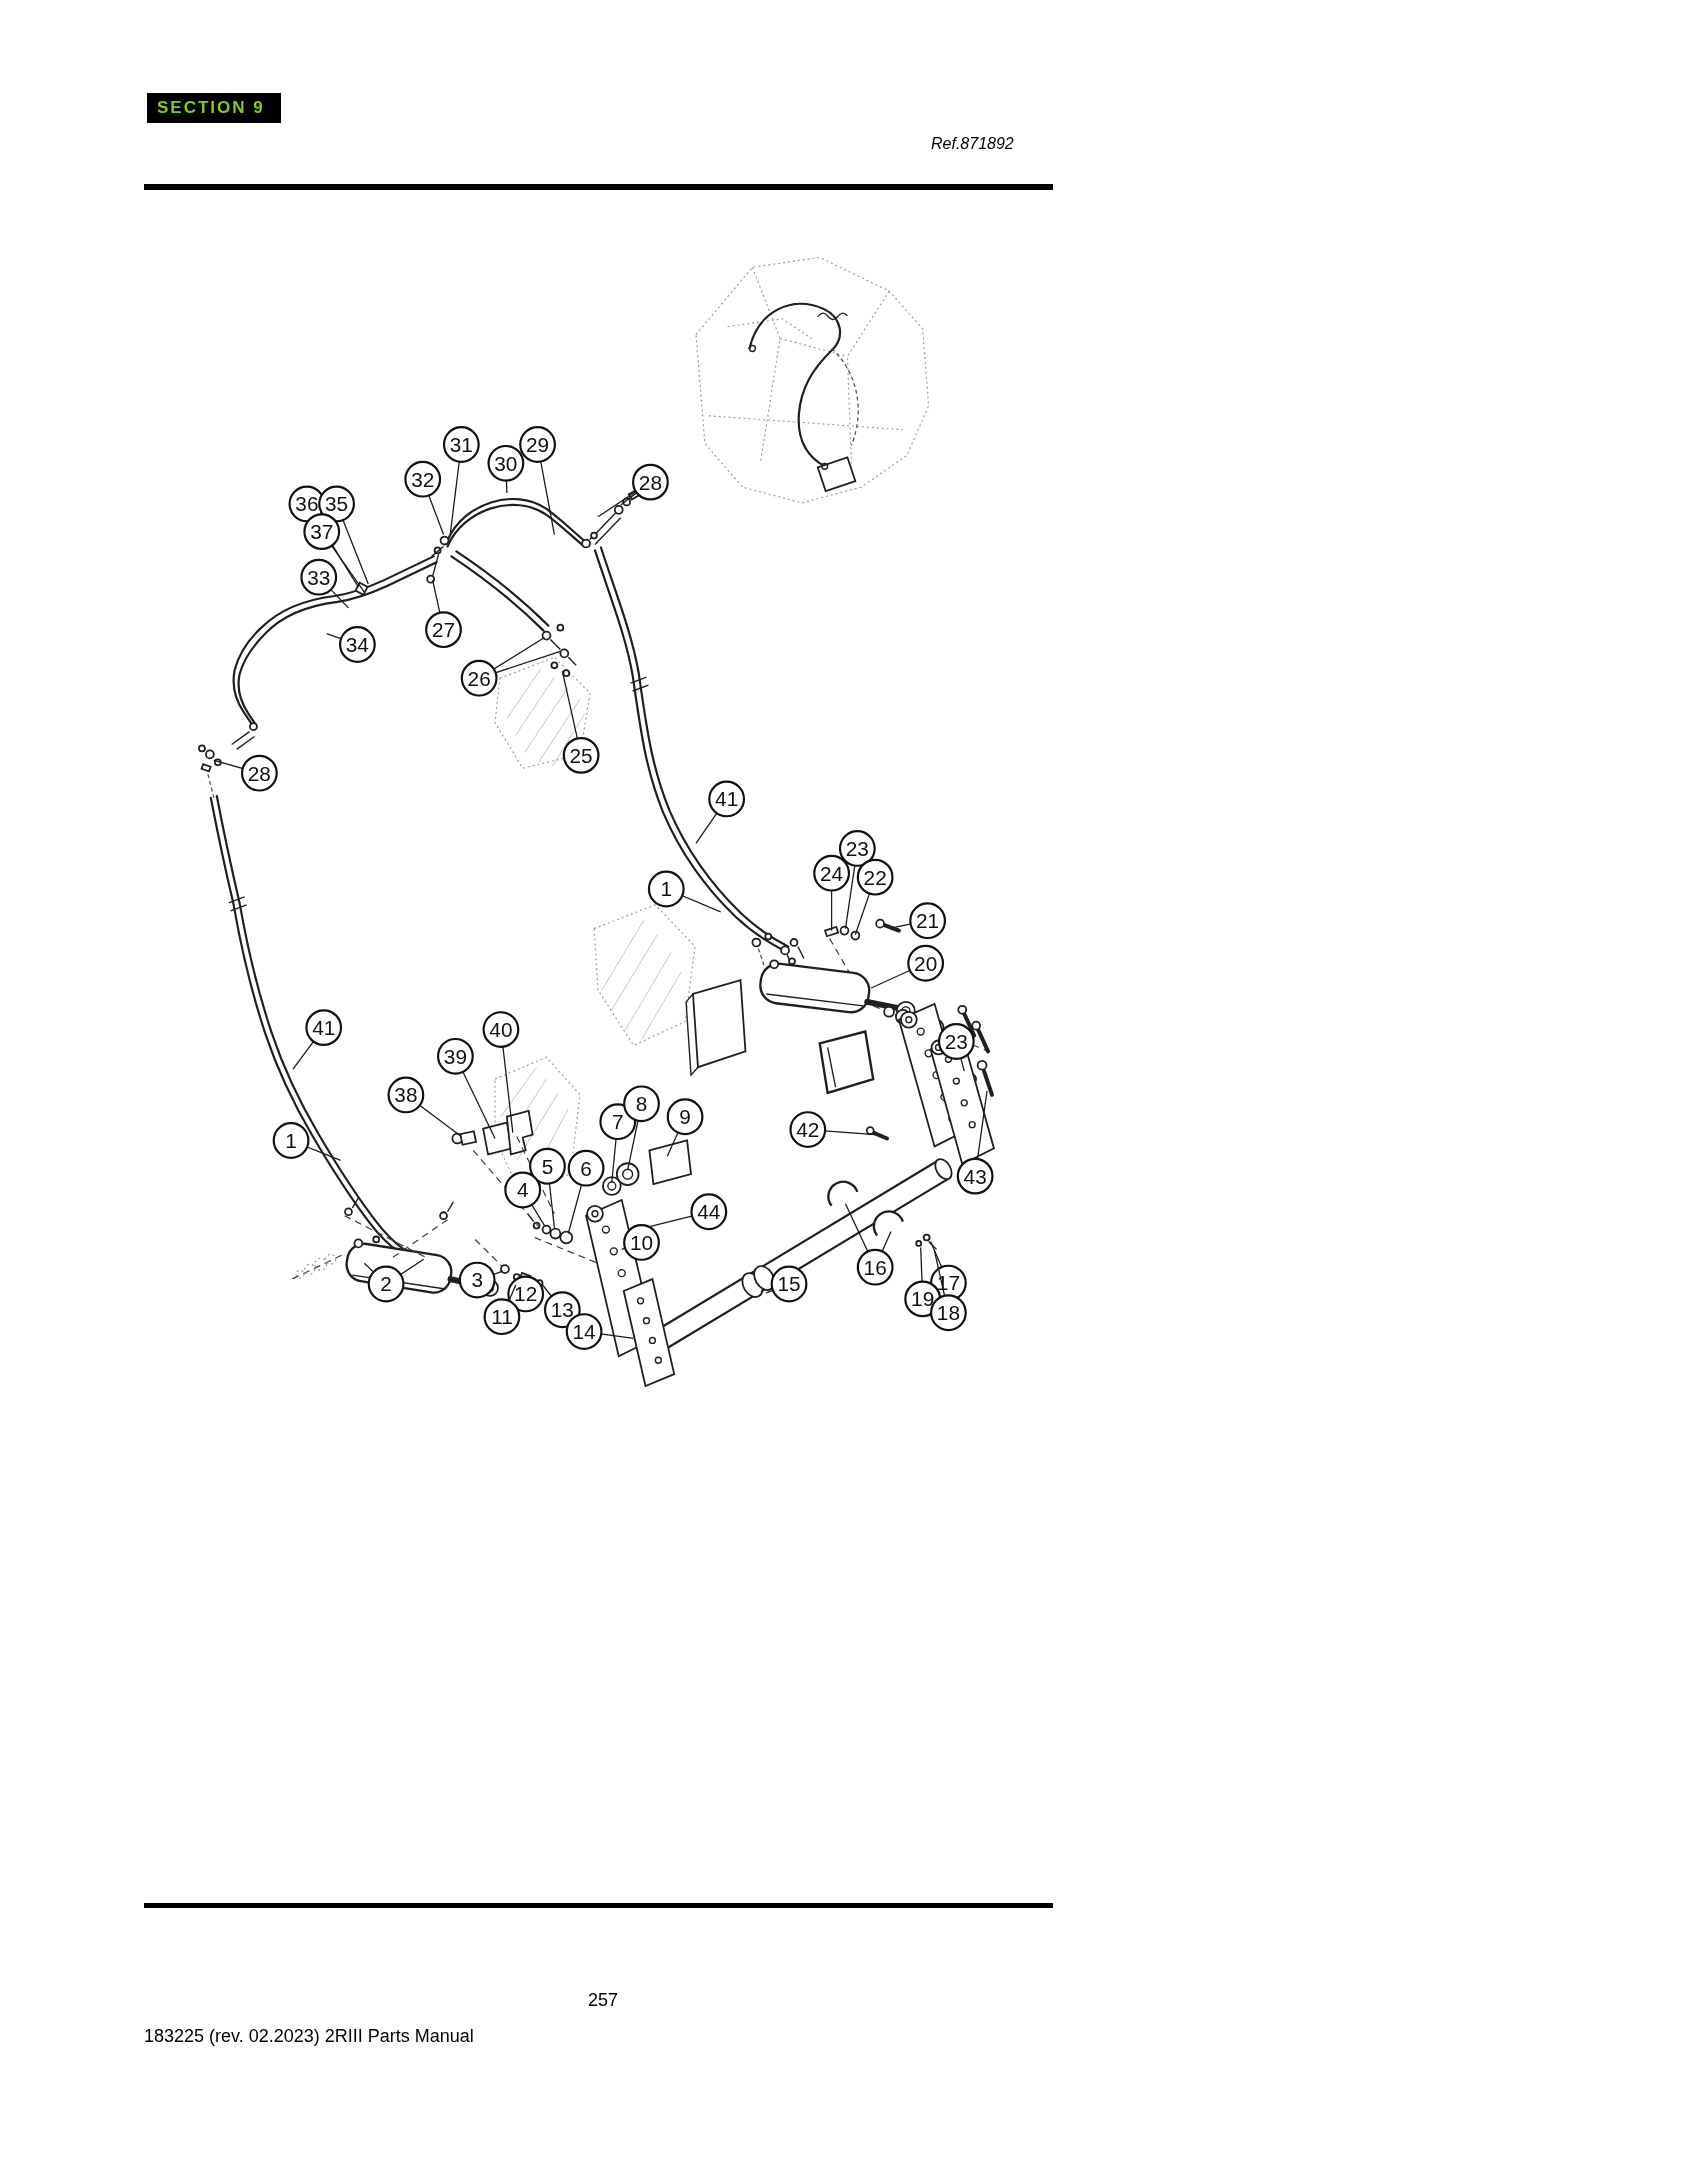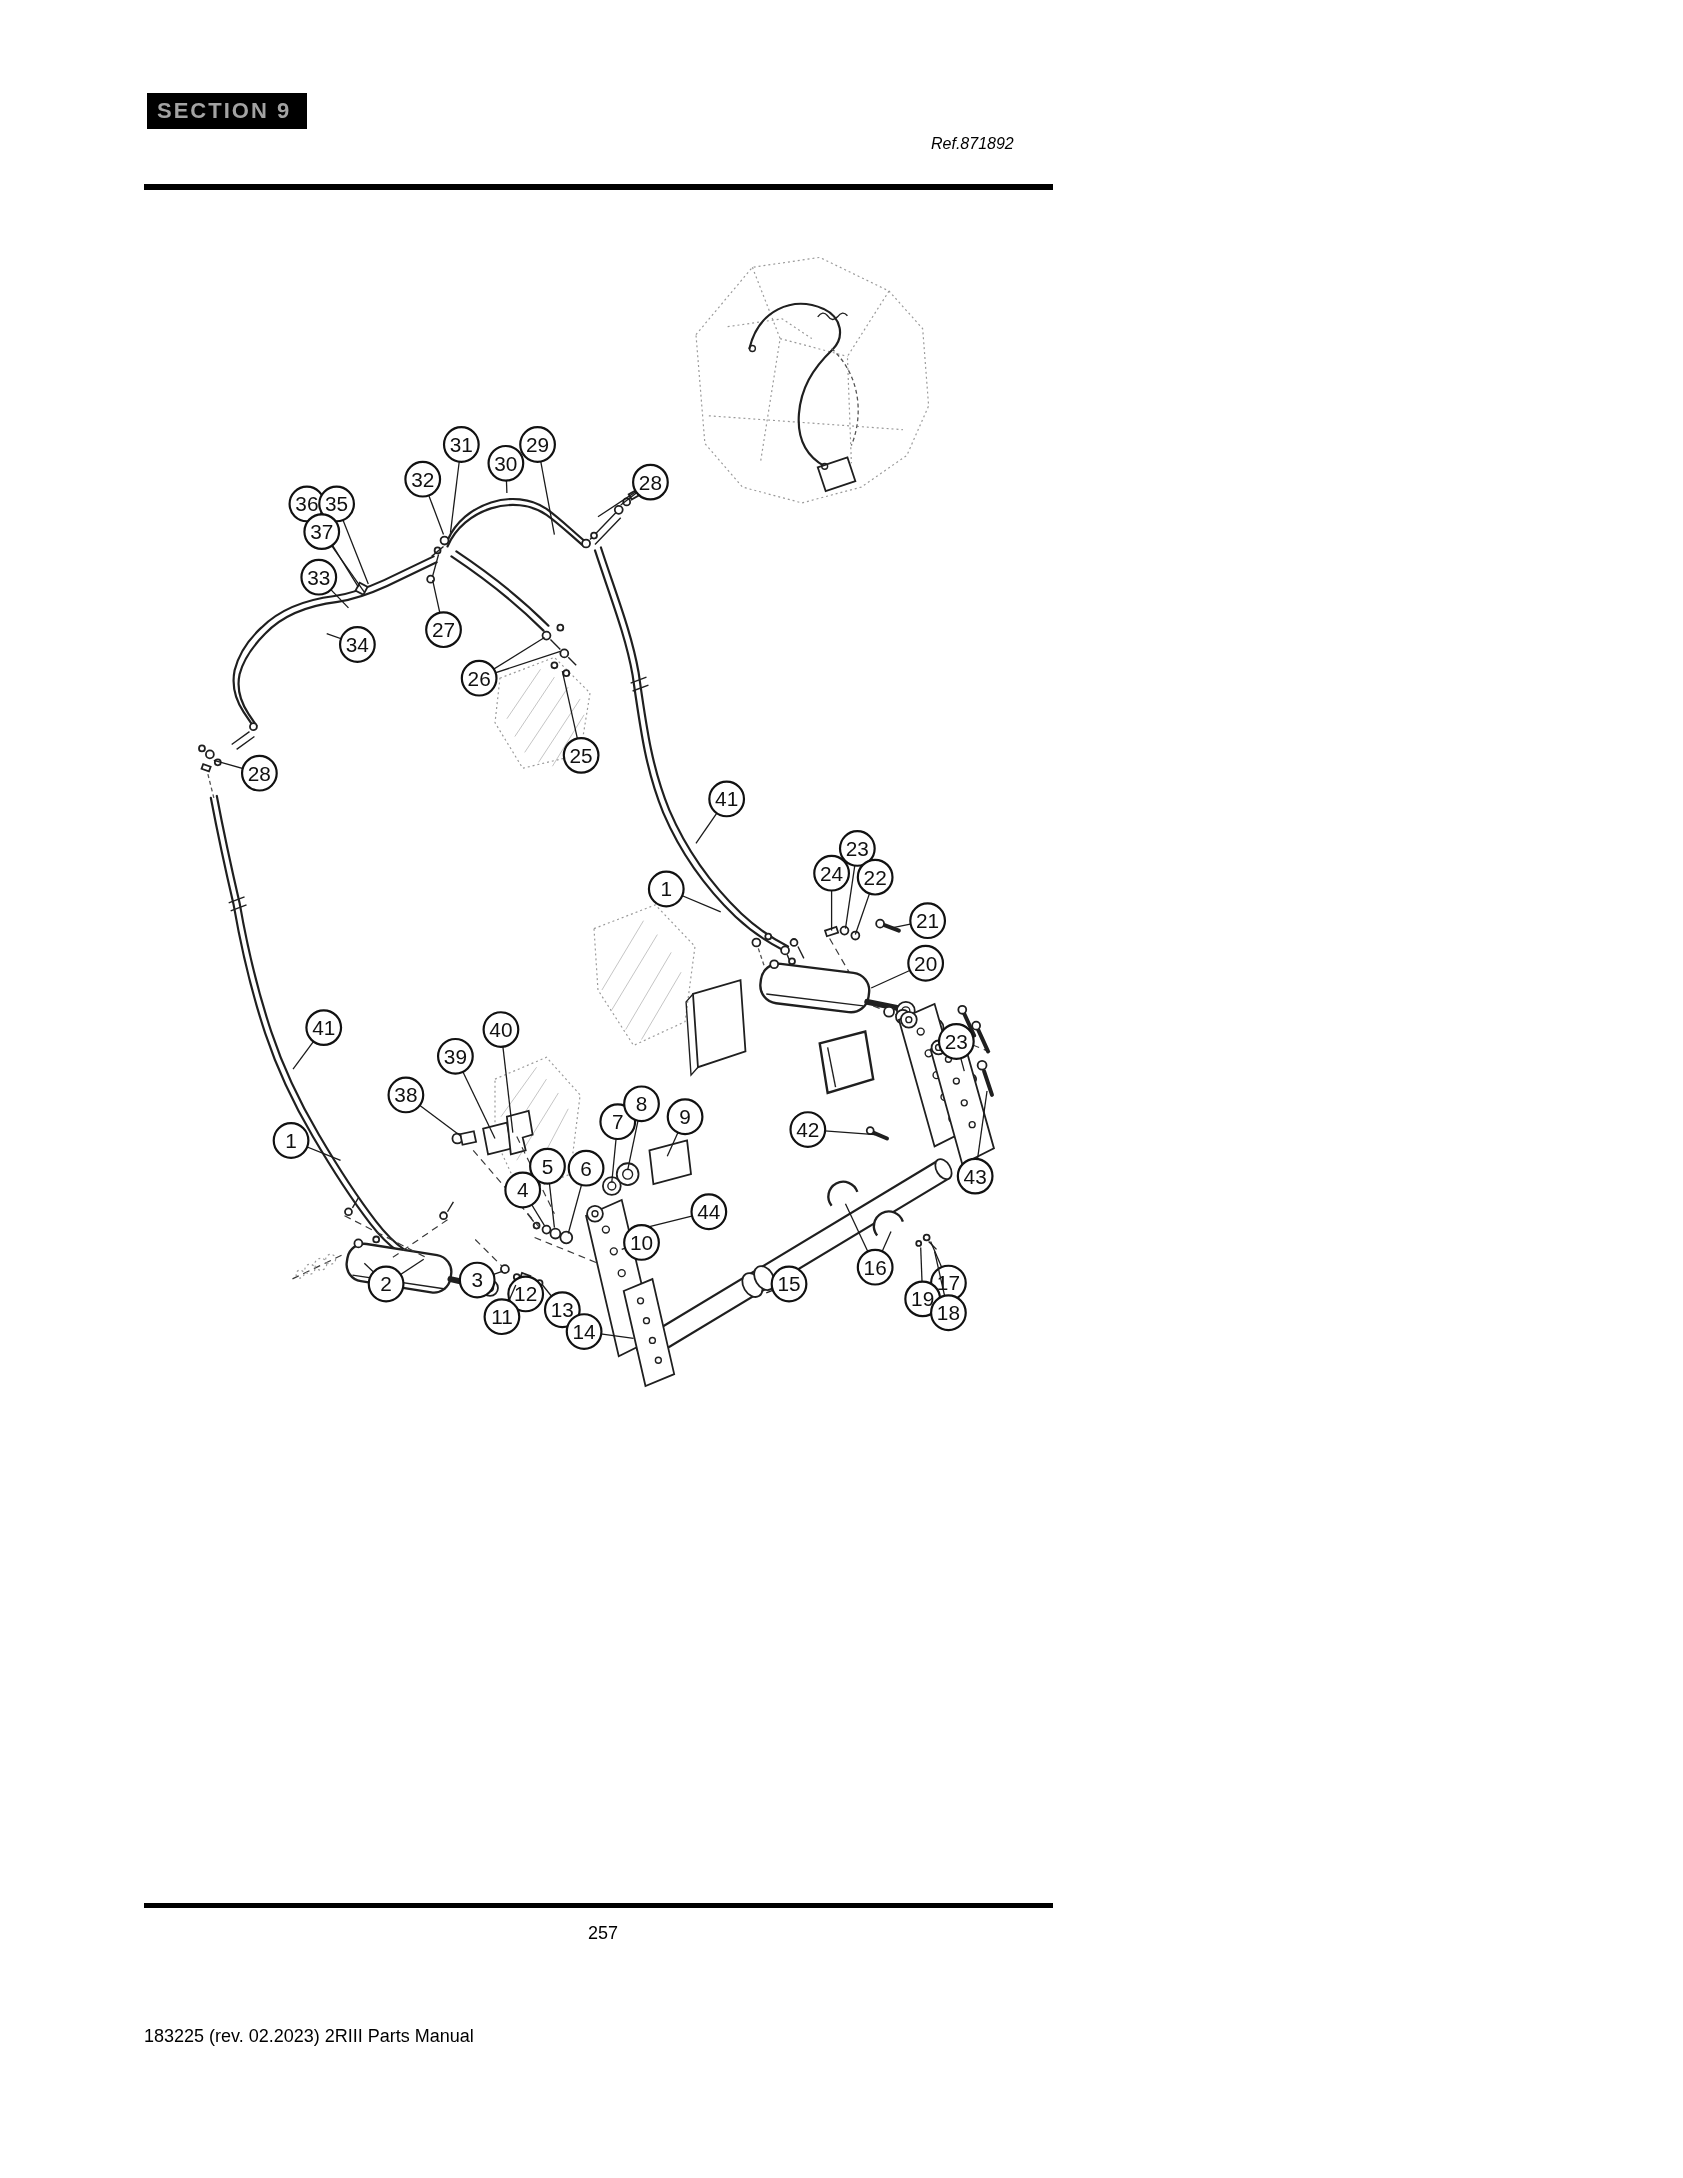--- a/index.html
+++ b/index.html
@@ -1,31 +1,31 @@
 <!DOCTYPE html>
 <html><head>
 <meta charset="utf-8">
 <style>
   html,body{margin:0;padding:0;background:#fff;}
   .page{position:relative;width:1683px;height:2178px;background:#fff;
         font-family:"Liberation Sans",sans-serif;color:#000;overflow:hidden;}
 
   
-  .section-box{position:absolute;left:147px;top:93px;background:#000;color:#a3a3a3;
-               font-size:22px;font-weight:bold;letter-spacing:2px;padding:5px 16px 5px 10px;}
+  .section-box{position:absolute;left:147px;top:93px;background:#000;color:#84cc16;
+               font-size:17px;font-weight:bold;letter-spacing:2px;padding:5px 16px 5px 10px;}
   .title{position:absolute;left:144px;top:125px;font-size:41px;font-weight:bold;
          white-space:nowrap;letter-spacing:0px;}
   .title .suffix{font-size:23px;font-weight:bold;margin-left:6px;}
   .ref{position:absolute;left:931px;top:135px;font-style:italic;font-size:16px;text-align:center;}
   .rule-top{position:absolute;left:144px;top:184px;width:909px;height:6px;background:#000;}
 
   
   .rule-bottom{position:absolute;left:144px;top:1903px;width:909px;height:5px;background:#000;}
   .footer-left{position:absolute;left:144px;top:2026px;font-size:18px;}
-  .footer-page{position:absolute;left:588px;top:1923px;font-size:18px;}
+  .footer-page{position:absolute;left:588px;top:1990px;font-size:18px;}
 
   
   svg.diagram{position:absolute;left:0;top:0;}
   .hose{stroke:#1f1f1f;stroke-width:2.2;fill:none;stroke-linecap:round;}
   .thin{stroke:#1f1f1f;stroke-width:1.4;fill:none;}
   .part{stroke:#1f1f1f;stroke-width:1.8;fill:#fff;}
   .partbold{stroke:#1f1f1f;stroke-width:2.4;fill:#fff;}
   .rod{stroke:#1f1f1f;stroke-width:6;fill:none;stroke-linecap:round;}
   .bolt{stroke:#1f1f1f;stroke-width:4;fill:none;stroke-linecap:round;}
   .dash{stroke:#3a3a3a;stroke-width:1.2;stroke-dasharray:7 5;fill:none;}

